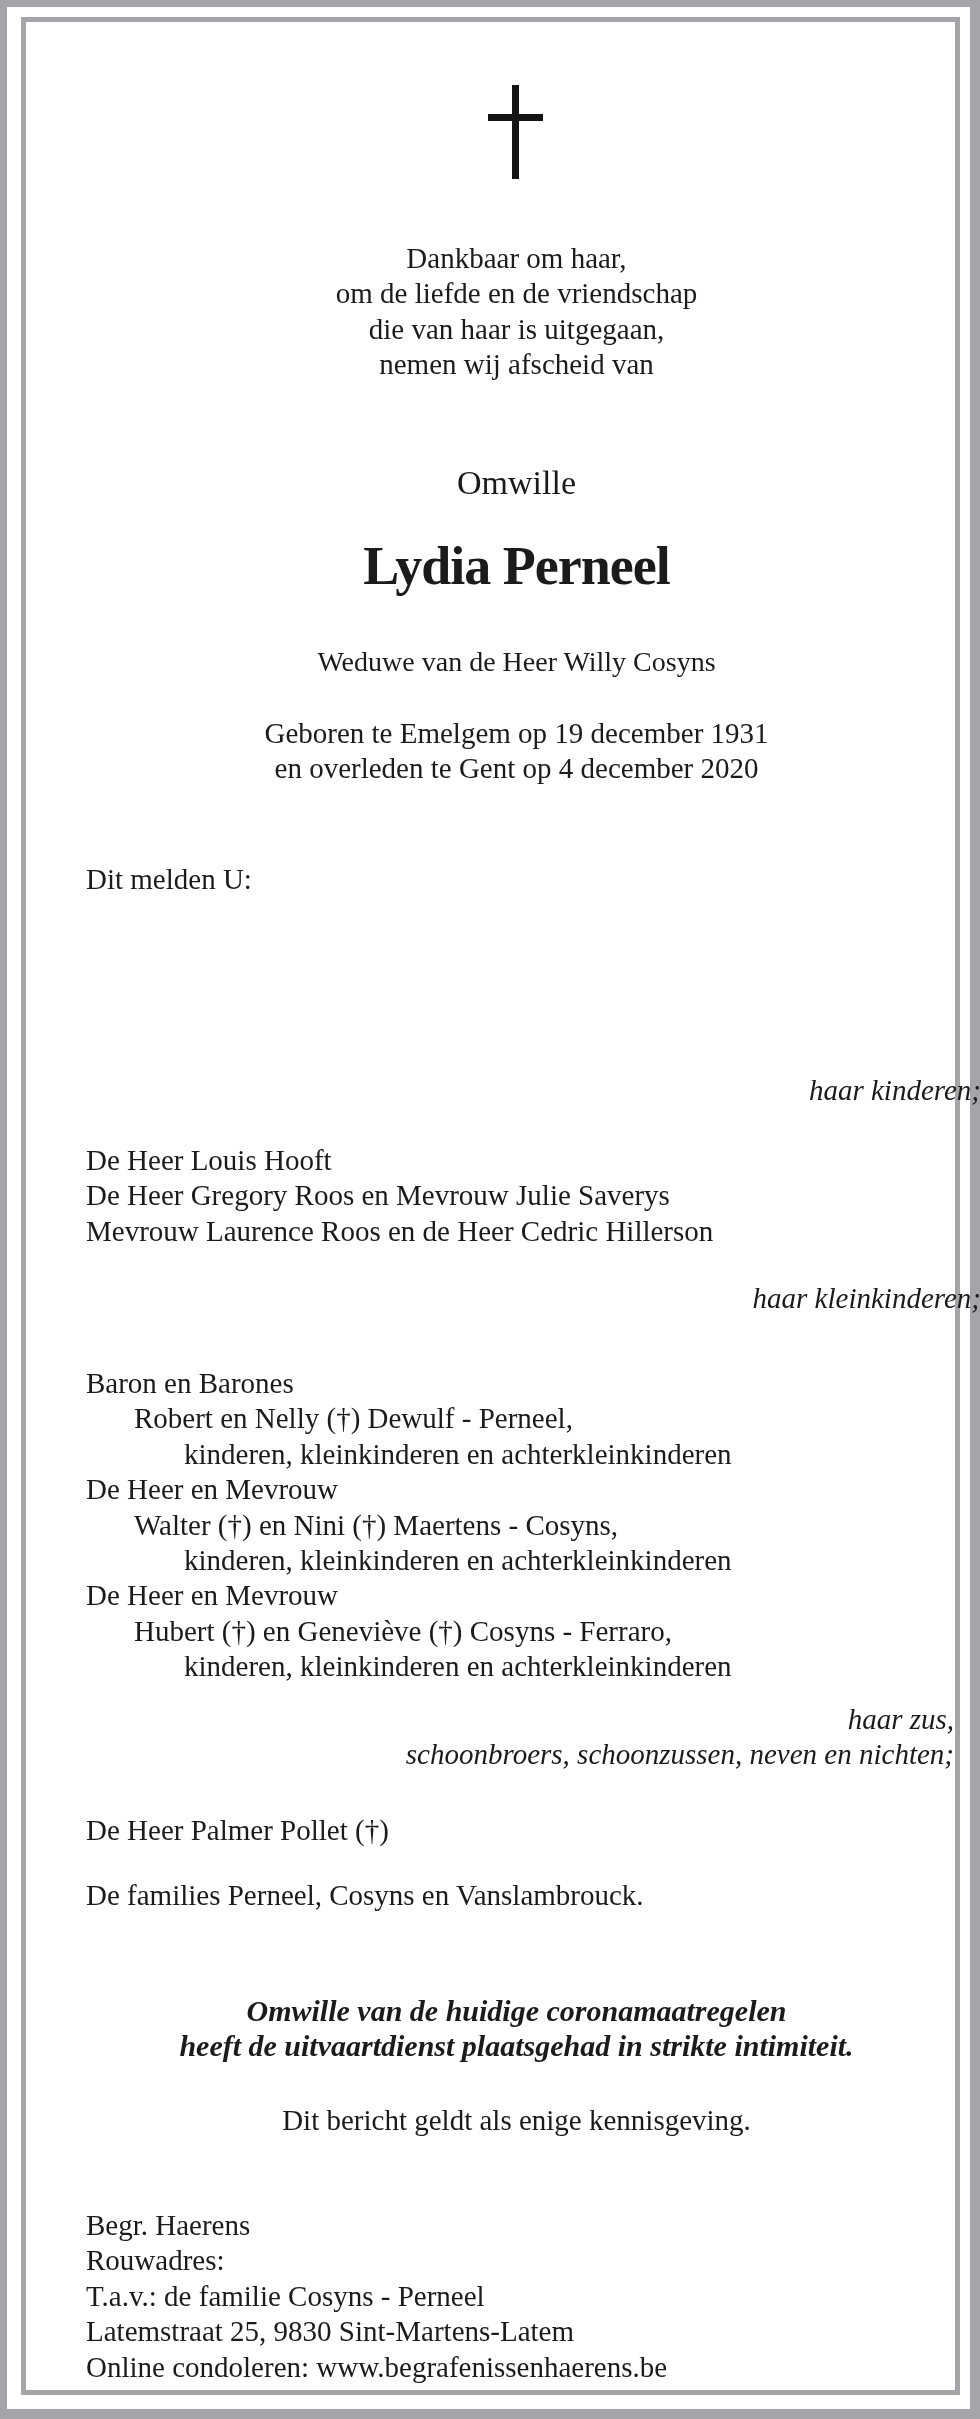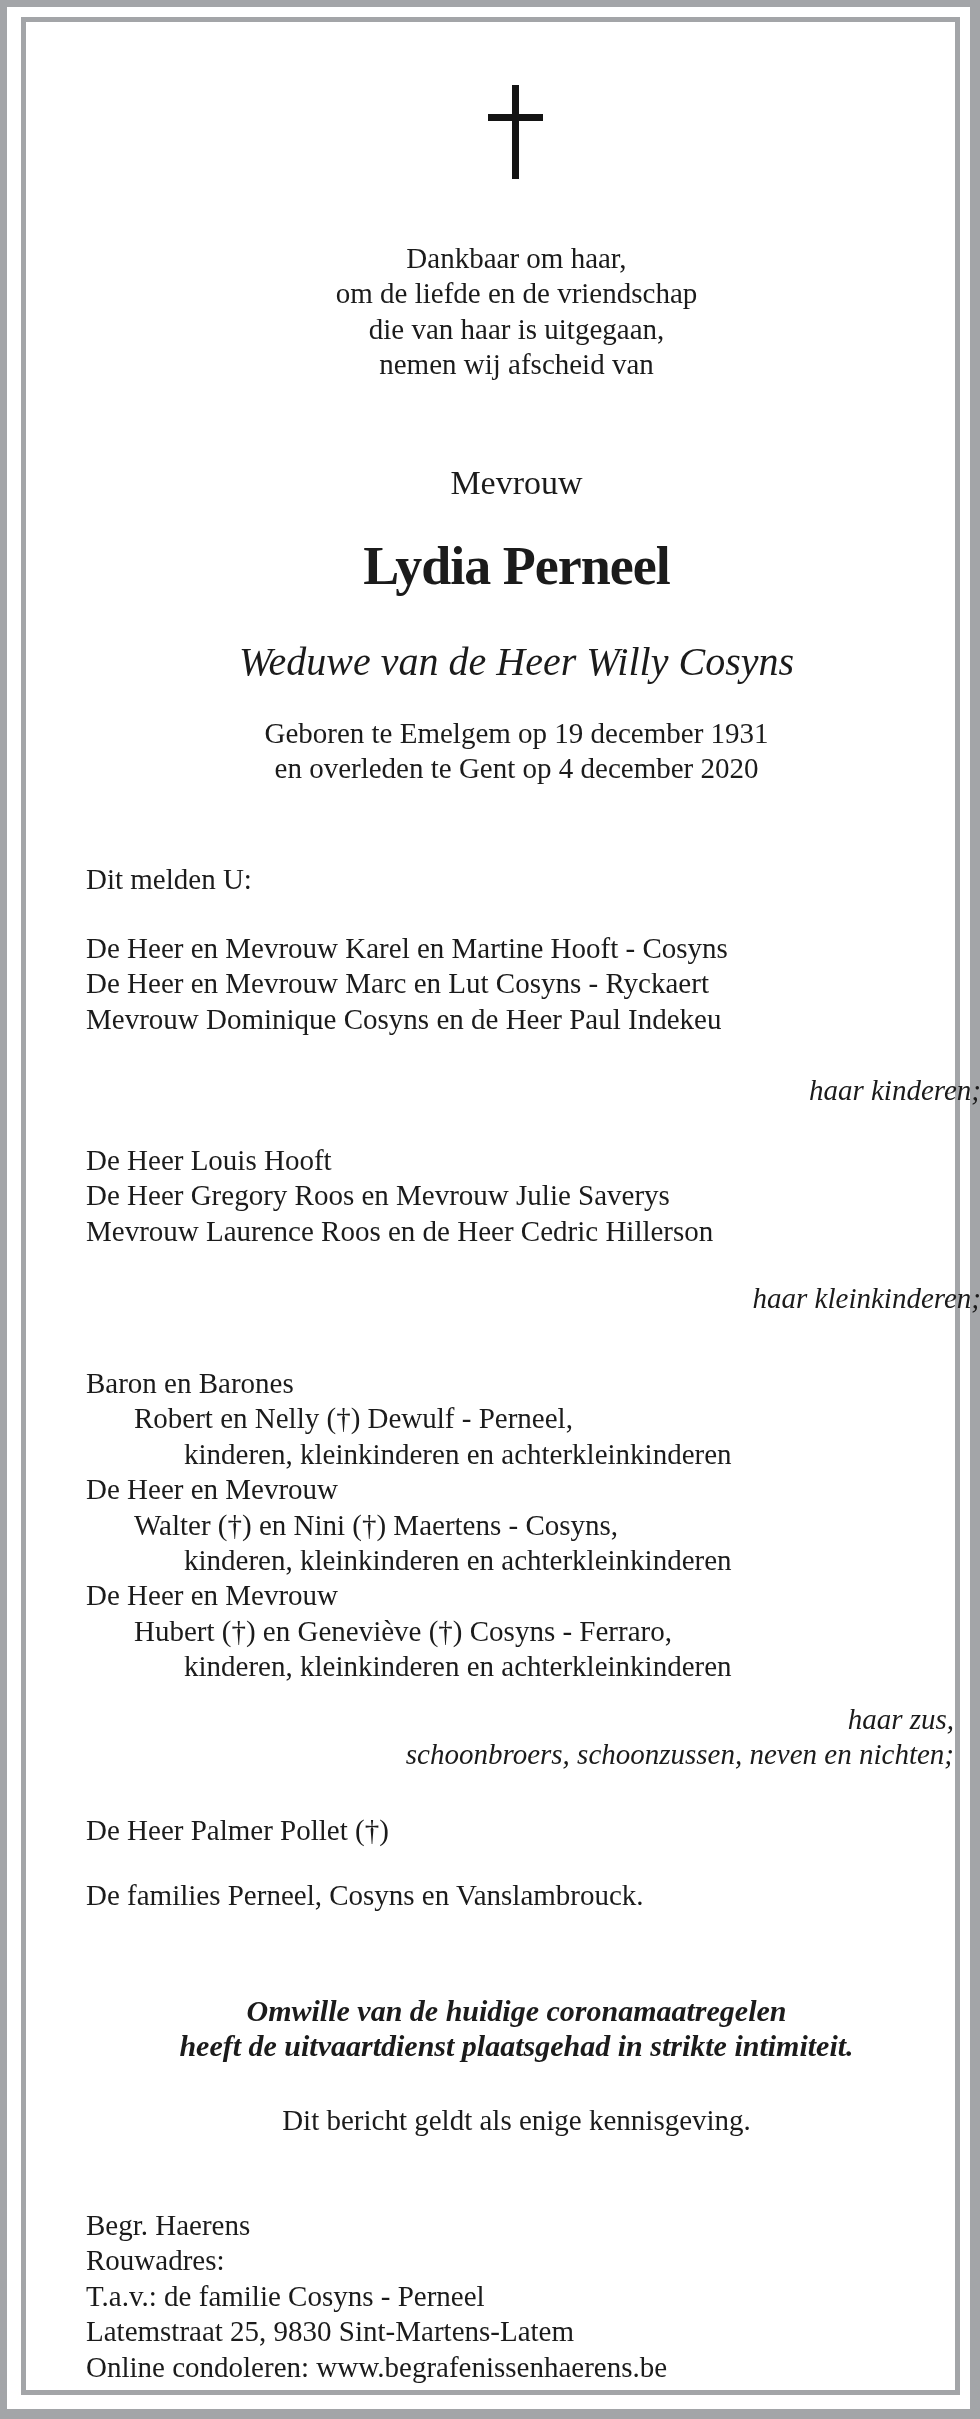--- a/index.html
+++ b/index.html
@@ -49,21 +49,21 @@
   }
   .left   { text-align: left;  padding-left: 34px; }
   .center { text-align: center; }
   .right  { text-align: right; padding-right: 27px; }
   .italic { font-style: italic; }
   .indent1 { padding-left: 82px; }
   .indent2 { padding-left: 132px; }
 
   .salutation  { font-size: 34px; line-height: 40px; }
   .deceased    { font-size: 54px; line-height: 60px; font-weight: bold; letter-spacing: -1px; text-align: center; }
-  .widow       { font-size: 40px; line-height: 42px; font-style: italic; }
+  .widow       { font-size: 28px; line-height: 42px; }
   .corona      { font-size: 30px; line-height: 35.4px; font-weight: bold; }
 
   
   .cross { position: absolute; top: 41px; left: 0; width: 100%; height: 95px; }
   .cross .v {
     position: absolute; left: 460px; top: 0;
     width: 7px; height: 94px; background: #141414;
   }
   .cross .h {
     position: absolute; left: 436px; top: 29px;
@@ -83,38 +83,33 @@
         <div class="h"></div>
       </div>
 
       <div class="block" style="top:197px;">
         <div class="line center">Dankbaar om haar,</div>
         <div class="line center">om de liefde en de vriendschap</div>
         <div class="line center">die van haar is uitgegaan,</div>
         <div class="line center">nemen wij afscheid van</div>
       </div>
 
-      <div class="block salutation center" style="top:419px;">Mevrouw</div>
+      <div class="block salutation center" style="top:419px;">Omwille</div>
 
       <div class="block deceased center" style="top:492px;">Lydia Perneel</div>
 
       <div class="block widow center" style="top:597px;">Weduwe van de Heer Willy Cosyns</div>
 
       <div class="block" style="top:672px;">
         <div class="line center">Geboren te Emelgem op 19 december 1931</div>
         <div class="line center">en overleden te Gent op 4 december 2020</div>
       </div>
 
       <div class="block line left" style="top:818px;">Dit melden U:</div>
 
-      <div class="block" style="top:887px;">
-        <div class="line left">De Heer en Mevrouw Karel en Martine Hooft - Cosyns</div>
-        <div class="line left">De Heer en Mevrouw Marc en Lut Cosyns - Ryckaert</div>
-        <div class="line left">Mevrouw Dominique Cosyns en de Heer Paul Indekeu</div>
-      </div>
 
       <div class="block line right italic" style="top:1029px;">haar kinderen;</div>
 
       <div class="block" style="top:1099px;">
         <div class="line left">De Heer Louis Hooft</div>
         <div class="line left">De Heer Gregory Roos en Mevrouw Julie Saverys</div>
         <div class="line left">Mevrouw Laurence Roos en de Heer Cedric Hillerson</div>
       </div>
 
       <div class="block line right italic" style="top:1237px;">haar kleinkinderen;</div>

